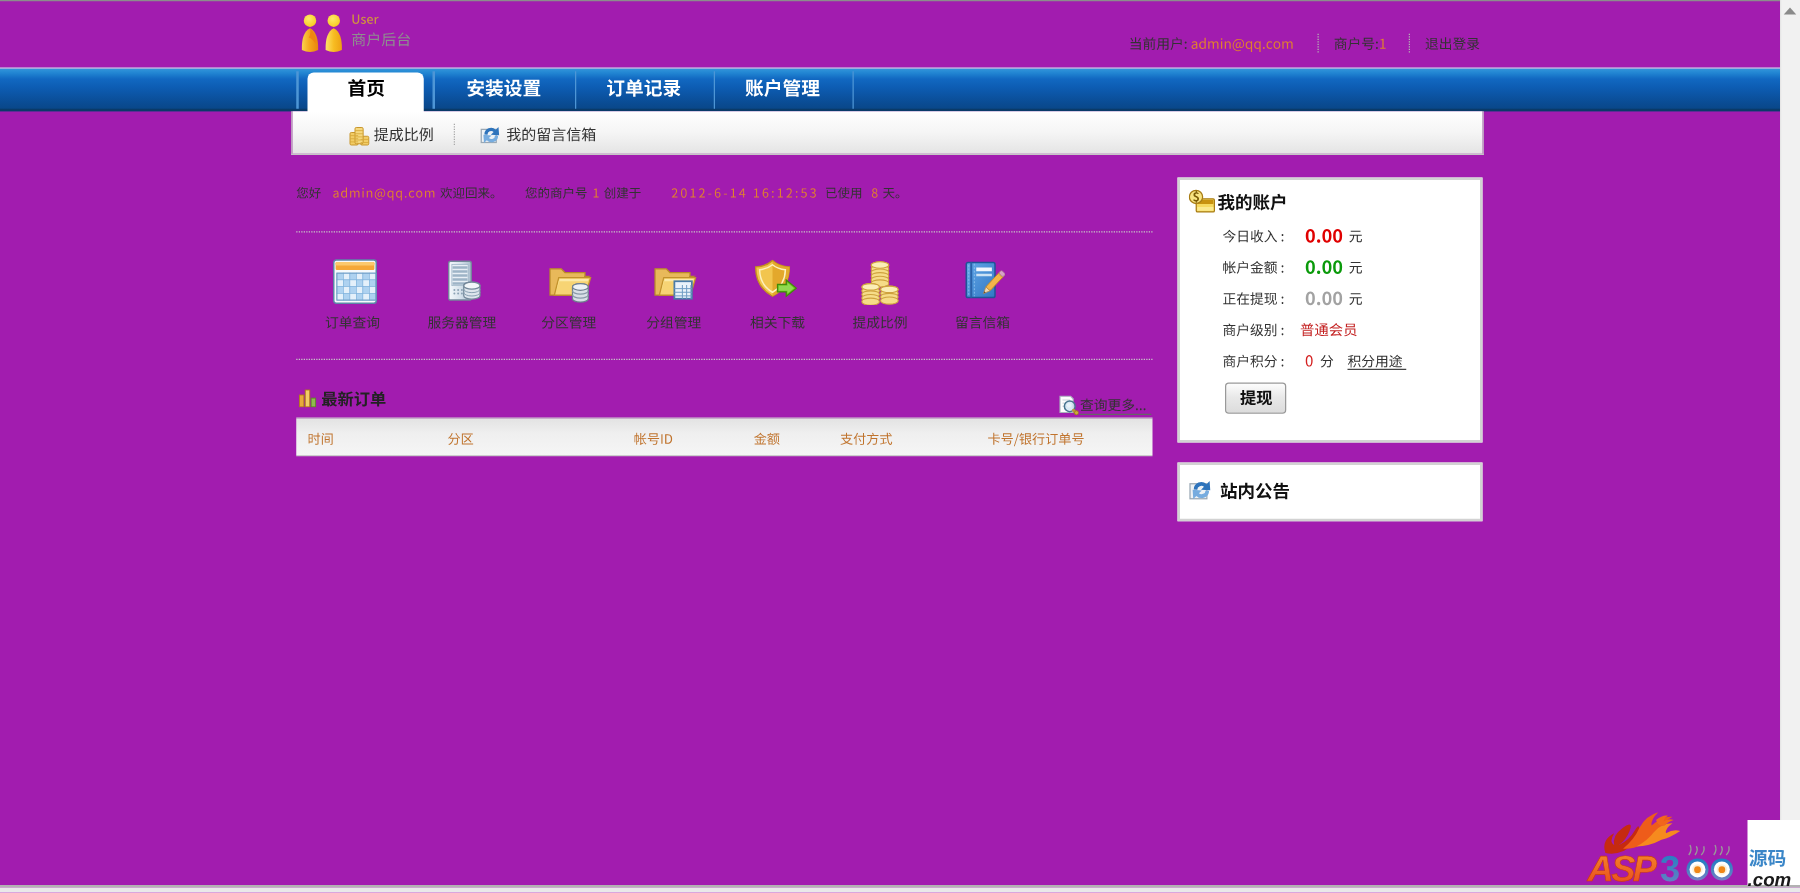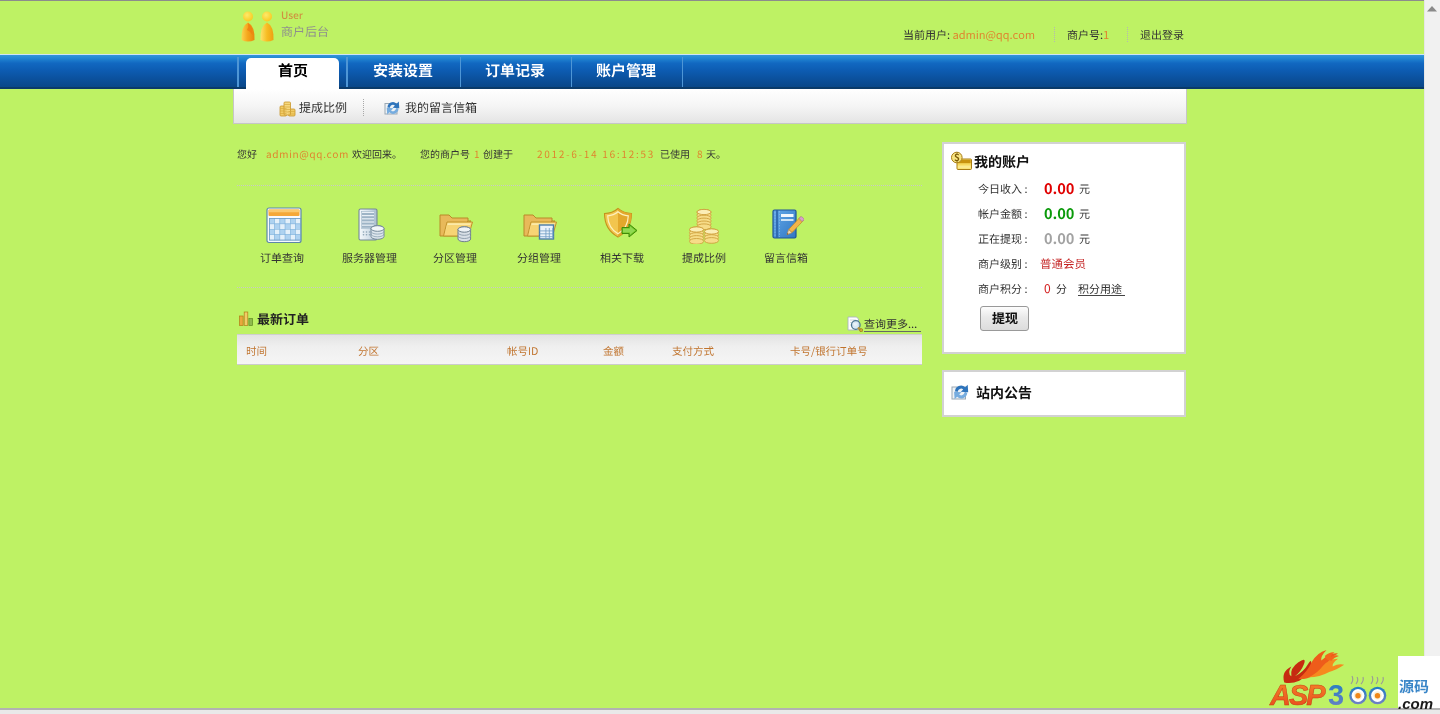--- a/index.html
+++ b/index.html
@@ -1,14 +1,14 @@
 <!DOCTYPE html>
 <html><head><meta charset="utf-8"><title>商户后台</title><style>
 html,body{margin:0;padding:0;background:#fff;font-family:"Liberation Sans",sans-serif;}
-#page{position:relative;width:1440px;height:714px;overflow:hidden;background:#bef264;}
+#page{position:relative;width:1440px;height:714px;overflow:hidden;background:#a21caf;}
 .abs{position:absolute;}
 </style></head><body>
 <div id="page">
 <div class="abs" style="left:0;top:0;width:1440px;height:1px;background:#8c8c8c"></div>
 <svg class="abs" style="left:239px;top:9px" width="40" height="34">
 <defs>
 <linearGradient id="pb1" x1="0" y1="0" x2="1" y2="0">
           <stop offset="0" stop-color="#fbd34e"></stop>
           <stop offset=".45" stop-color="#f5a81e"></stop>
           <stop offset="1" stop-color="#e8860e"></stop>

